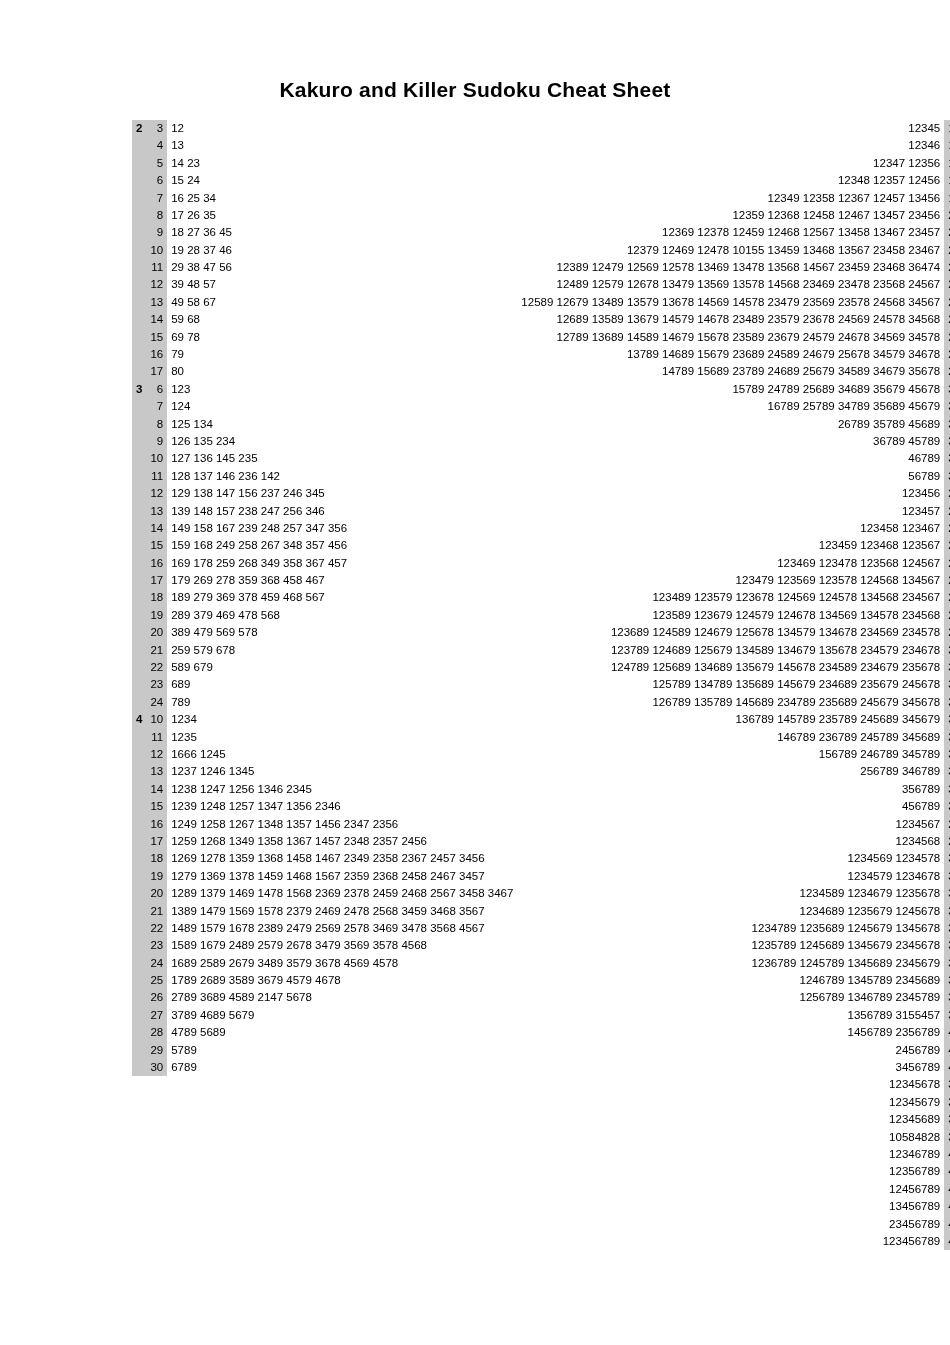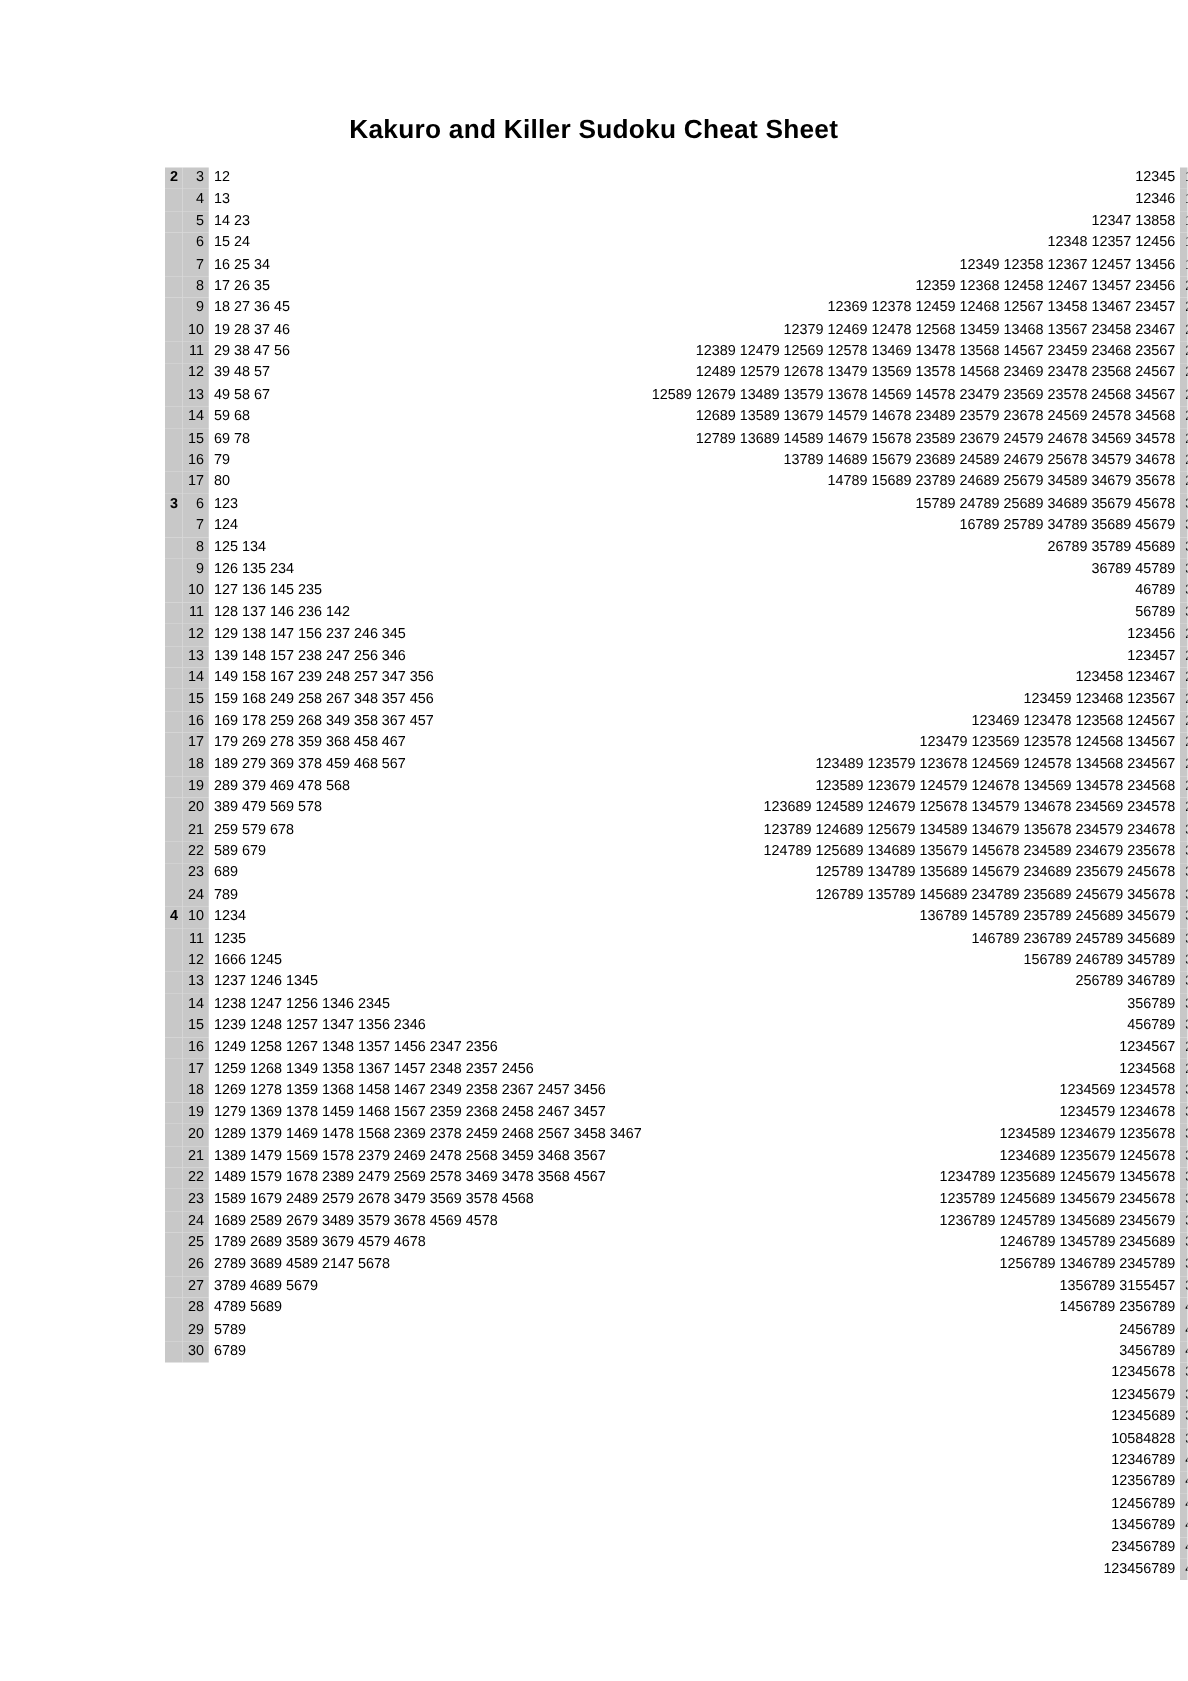--- a/index.html
+++ b/index.html
@@ -17,21 +17,21 @@
   .page {
     width: 950px;
     height: 1345px;
     position: relative;
     box-sizing: border-box;
   }
   .title {
     text-align: center;
     font-size: 21px;
     font-weight: bold;
-    margin: 14px;
+    margin: 0;
     padding-top: 78px;
     padding-bottom: 0;
     letter-spacing: 0.2px;
   }
   table.sheet {
     border-collapse: collapse;
     margin-top: 18px;
     margin-left: 132px;
     font-size: 11.5px;
     line-height: 1.0;
@@ -97,21 +97,21 @@
           <td class="c-lgroup"></td>
           <td class="c-lnum">4</td>
           <td class="c-lcombo">13</td>
           <td class="c-rcombo">12346</td>
           <td class="c-rnum">16</td>
         </tr>
         <tr>
           <td class="c-lgroup"></td>
           <td class="c-lnum">5</td>
           <td class="c-lcombo">14 23</td>
-          <td class="c-rcombo">12347 13858</td>
+          <td class="c-rcombo">12347 12356</td>
           <td class="c-rnum">17</td>
         </tr>
         <tr>
           <td class="c-lgroup"></td>
           <td class="c-lnum">6</td>
           <td class="c-lcombo">15 24</td>
           <td class="c-rcombo">12348 12357 12456</td>
           <td class="c-rnum">18</td>
         </tr>
         <tr>
@@ -132,28 +132,28 @@
           <td class="c-lgroup"></td>
           <td class="c-lnum">9</td>
           <td class="c-lcombo">18 27 36 45</td>
           <td class="c-rcombo">12369 12378 12459 12468 12567 13458 13467 23457</td>
           <td class="c-rnum">21</td>
         </tr>
         <tr>
           <td class="c-lgroup"></td>
           <td class="c-lnum">10</td>
           <td class="c-lcombo">19 28 37 46</td>
-          <td class="c-rcombo">12379 12469 12478 12568 13459 13468 13567 23458 23467</td>
+          <td class="c-rcombo">12379 12469 12478 10155 13459 13468 13567 23458 23467</td>
           <td class="c-rnum">22</td>
         </tr>
         <tr>
           <td class="c-lgroup"></td>
           <td class="c-lnum">11</td>
           <td class="c-lcombo">29 38 47 56</td>
-          <td class="c-rcombo">12389 12479 12569 12578 13469 13478 13568 14567 23459 23468 23567</td>
+          <td class="c-rcombo">12389 12479 12569 12578 13469 13478 13568 14567 23459 23468 36474</td>
           <td class="c-rnum">23</td>
         </tr>
         <tr>
           <td class="c-lgroup"></td>
           <td class="c-lnum">12</td>
           <td class="c-lcombo">39 48 57</td>
           <td class="c-rcombo">12489 12579 12678 13479 13569 13578 14568 23469 23478 23568 24567</td>
           <td class="c-rnum">24</td>
         </tr>
         <tr>

